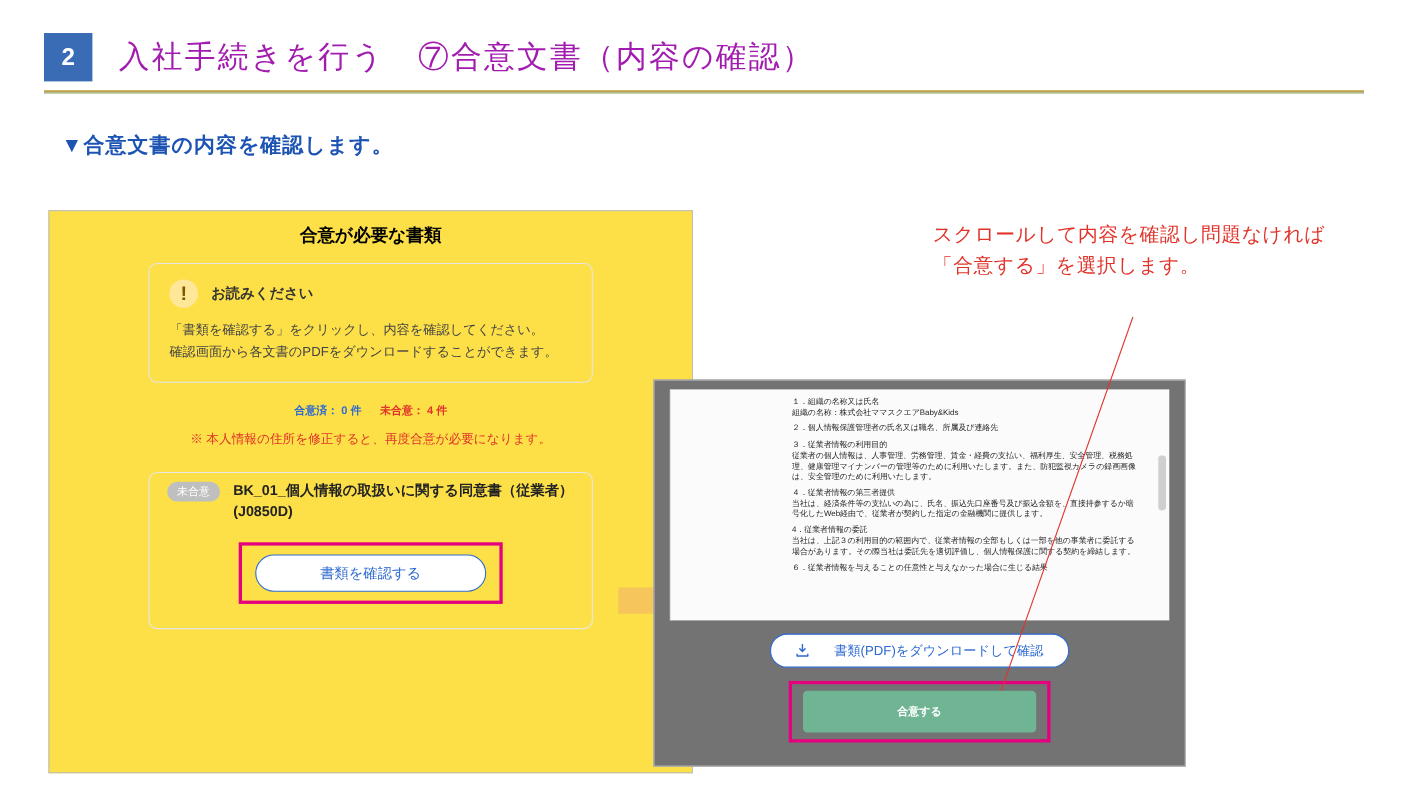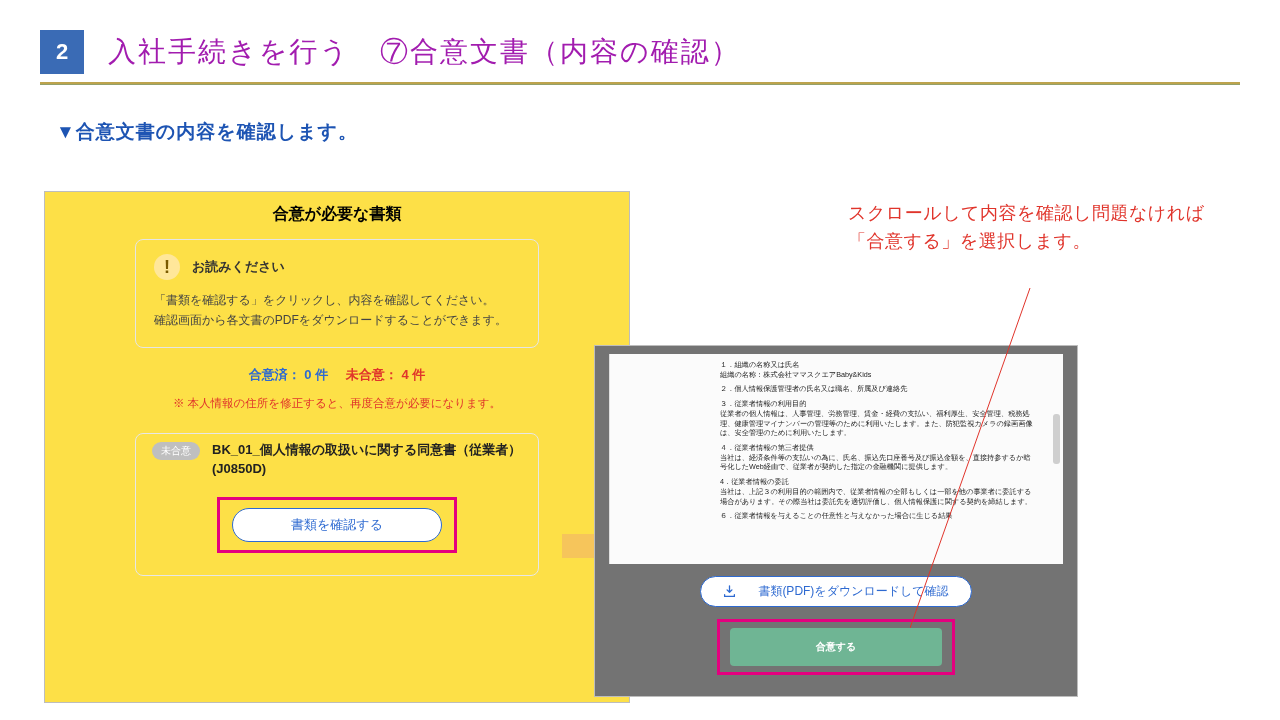--- a/index.html
+++ b/index.html
@@ -88,21 +88,21 @@
     background: #ffe79a;
     display: inline-flex;
     align-items: center;
     justify-content: center;
     font-weight: bold;
     color: #7a5a00;
     font-size: 18px;
   }
   .counts {
     text-align: center;
-    font-size: 13px;
+    font-size: 10px;
     margin-top: 18px;
   }
   .agreed-lbl { color: #2e6ad1; font-weight: bold; }
   .agreed-n { color: #2e6ad1; font-weight: bold; }
   .notagreed-lbl { color: #e0342b; font-weight: bold; margin-left: 14px;}
   .notagreed-n { color: #e0342b; font-weight: bold; }
   .warn-text {
     text-align: center;
     color: #e0342b;
     font-size: 11.5px;

